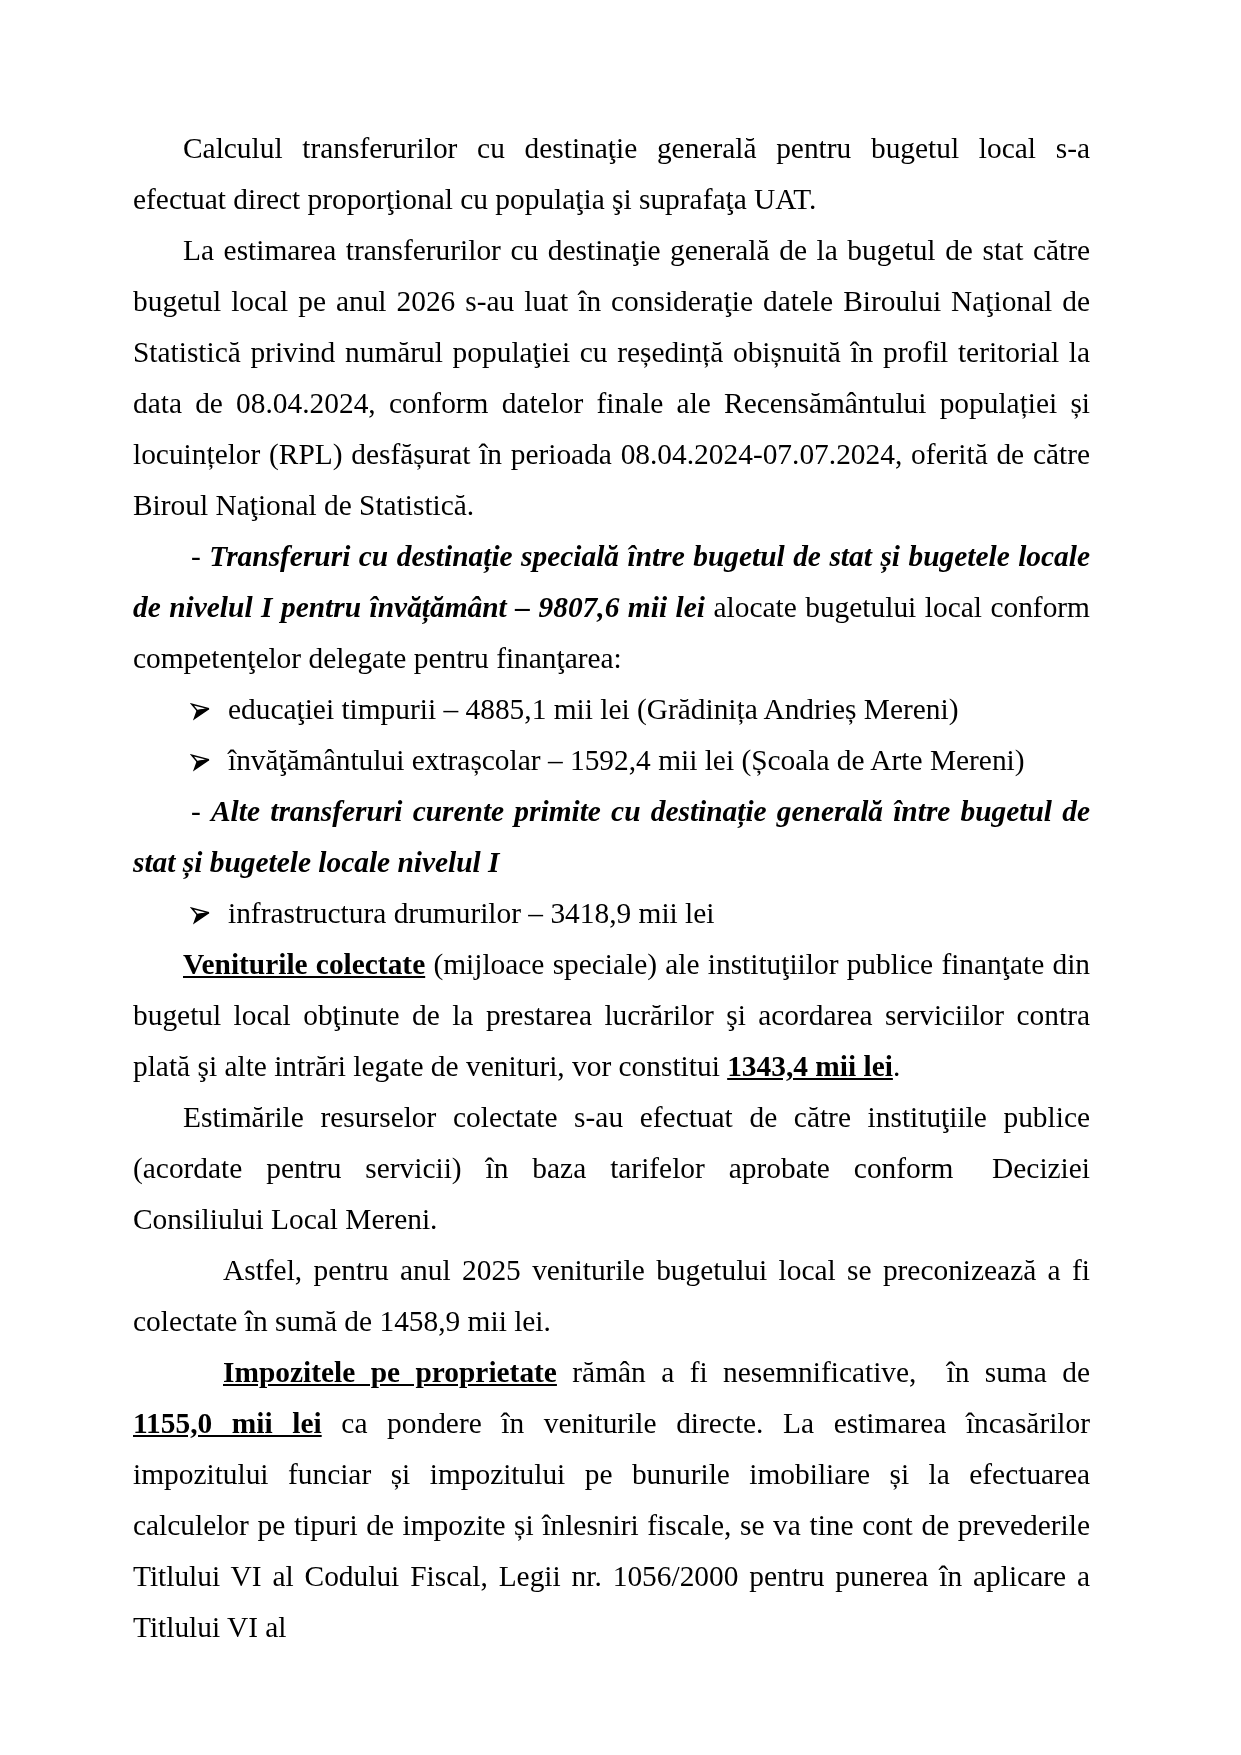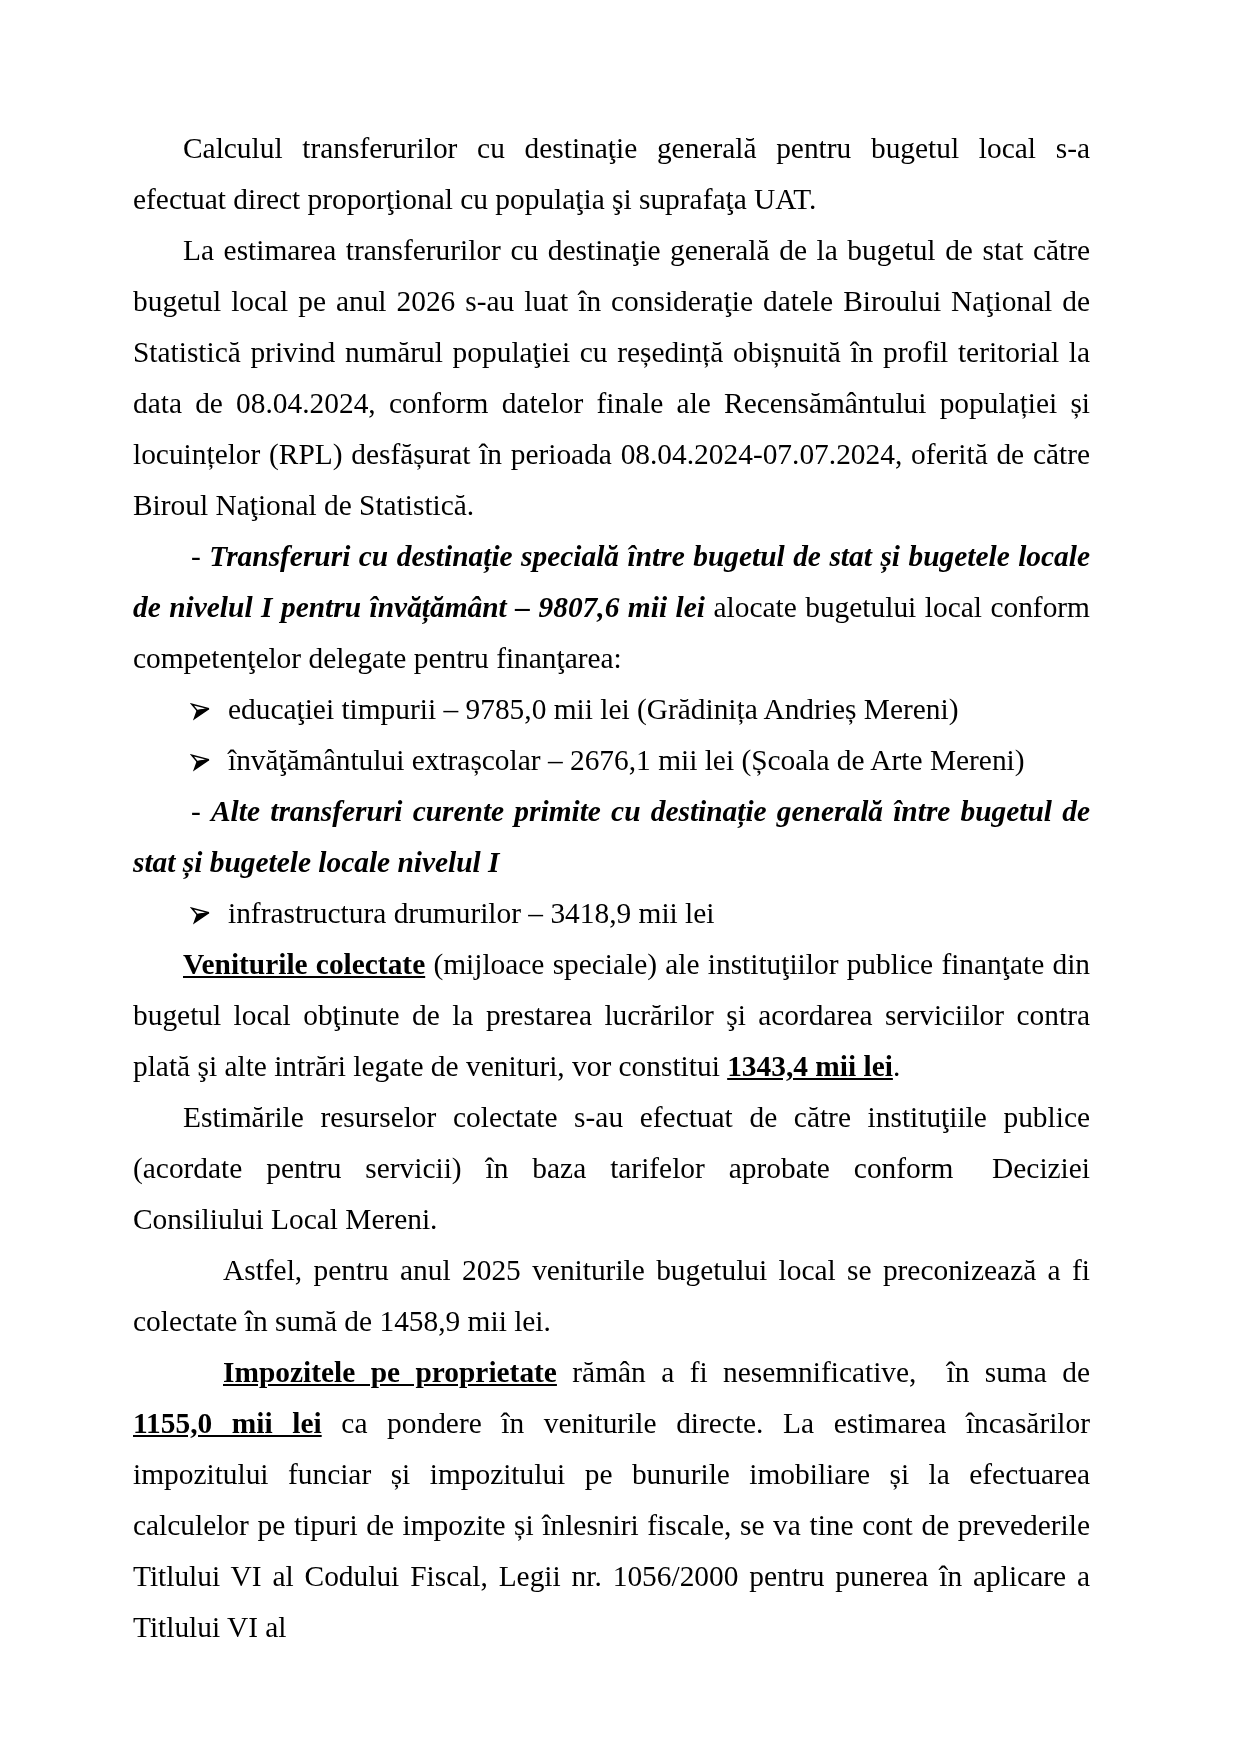--- a/index.html
+++ b/index.html
@@ -51,28 +51,28 @@
 
   <p class="para indent-std">La estimarea transferurilor cu destinaţie generală de la bugetul de stat către bugetul local pe anul 2026 s-au luat în consideraţie datele Biroului Naţional de Statistică privind numărul populaţiei cu reședință obișnuită în profil teritorial la data de 08.04.2024, conform datelor finale ale Recensământului populației și locuințelor (RPL) desfășurat în perioada 08.04.2024-07.07.2024, oferită de către Biroul Naţional de Statistică.</p>
 
   <p class="para indent-dash"><span>- </span><span class="emph">Transferuri cu destinație specială între bugetul de stat și bugetele locale de nivelul I pentru învățământ – 9807,6 mii lei</span><span> alocate bugetului local conform competenţelor delegate pentru finanţarea:</span></p>
 
   <p class="bullet"><span class="bullet-arrow"><svg width="21" height="21" viewBox="0 0 21 21">
           <g transform="rotate(-10 10 10)">
             <polygon points="3,3 19,10.2 7.2,10.2" fill="#ffffff" stroke="#000000" stroke-width="1.5" stroke-linejoin="miter"></polygon>
             <polygon points="7.2,10.2 19,10.2 3,17.5" fill="#000000" stroke="#000000" stroke-width="1.5" stroke-linejoin="miter"></polygon>
           </g>
-        </svg></span><span>educaţiei timpurii – 9785,0 mii lei (Grădinița Andrieș Mereni)</span></p>
+        </svg></span><span>educaţiei timpurii – 4885,1 mii lei (Grădinița Andrieș Mereni)</span></p>
 
   <p class="bullet"><span class="bullet-arrow"><svg width="21" height="21" viewBox="0 0 21 21">
           <g transform="rotate(-10 10 10)">
             <polygon points="3,3 19,10.2 7.2,10.2" fill="#ffffff" stroke="#000000" stroke-width="1.5" stroke-linejoin="miter"></polygon>
             <polygon points="7.2,10.2 19,10.2 3,17.5" fill="#000000" stroke="#000000" stroke-width="1.5" stroke-linejoin="miter"></polygon>
           </g>
-        </svg></span><span>învăţământului extrașcolar – 2676,1 mii lei (Școala de Arte Mereni)</span></p>
+        </svg></span><span>învăţământului extrașcolar – 1592,4 mii lei (Școala de Arte Mereni)</span></p>
 
   <p class="para indent-dash"><span>- </span><span class="emph">Alte transferuri curente primite cu destinație generală între bugetul de stat și bugetele locale nivelul I</span></p>
 
   <p class="bullet"><span class="bullet-arrow"><svg width="21" height="21" viewBox="0 0 21 21">
           <g transform="rotate(-10 10 10)">
             <polygon points="3,3 19,10.2 7.2,10.2" fill="#ffffff" stroke="#000000" stroke-width="1.5" stroke-linejoin="miter"></polygon>
             <polygon points="7.2,10.2 19,10.2 3,17.5" fill="#000000" stroke="#000000" stroke-width="1.5" stroke-linejoin="miter"></polygon>
           </g>
         </svg></span><span>infrastructura drumurilor – 3418,9 mii lei</span></p>
 

